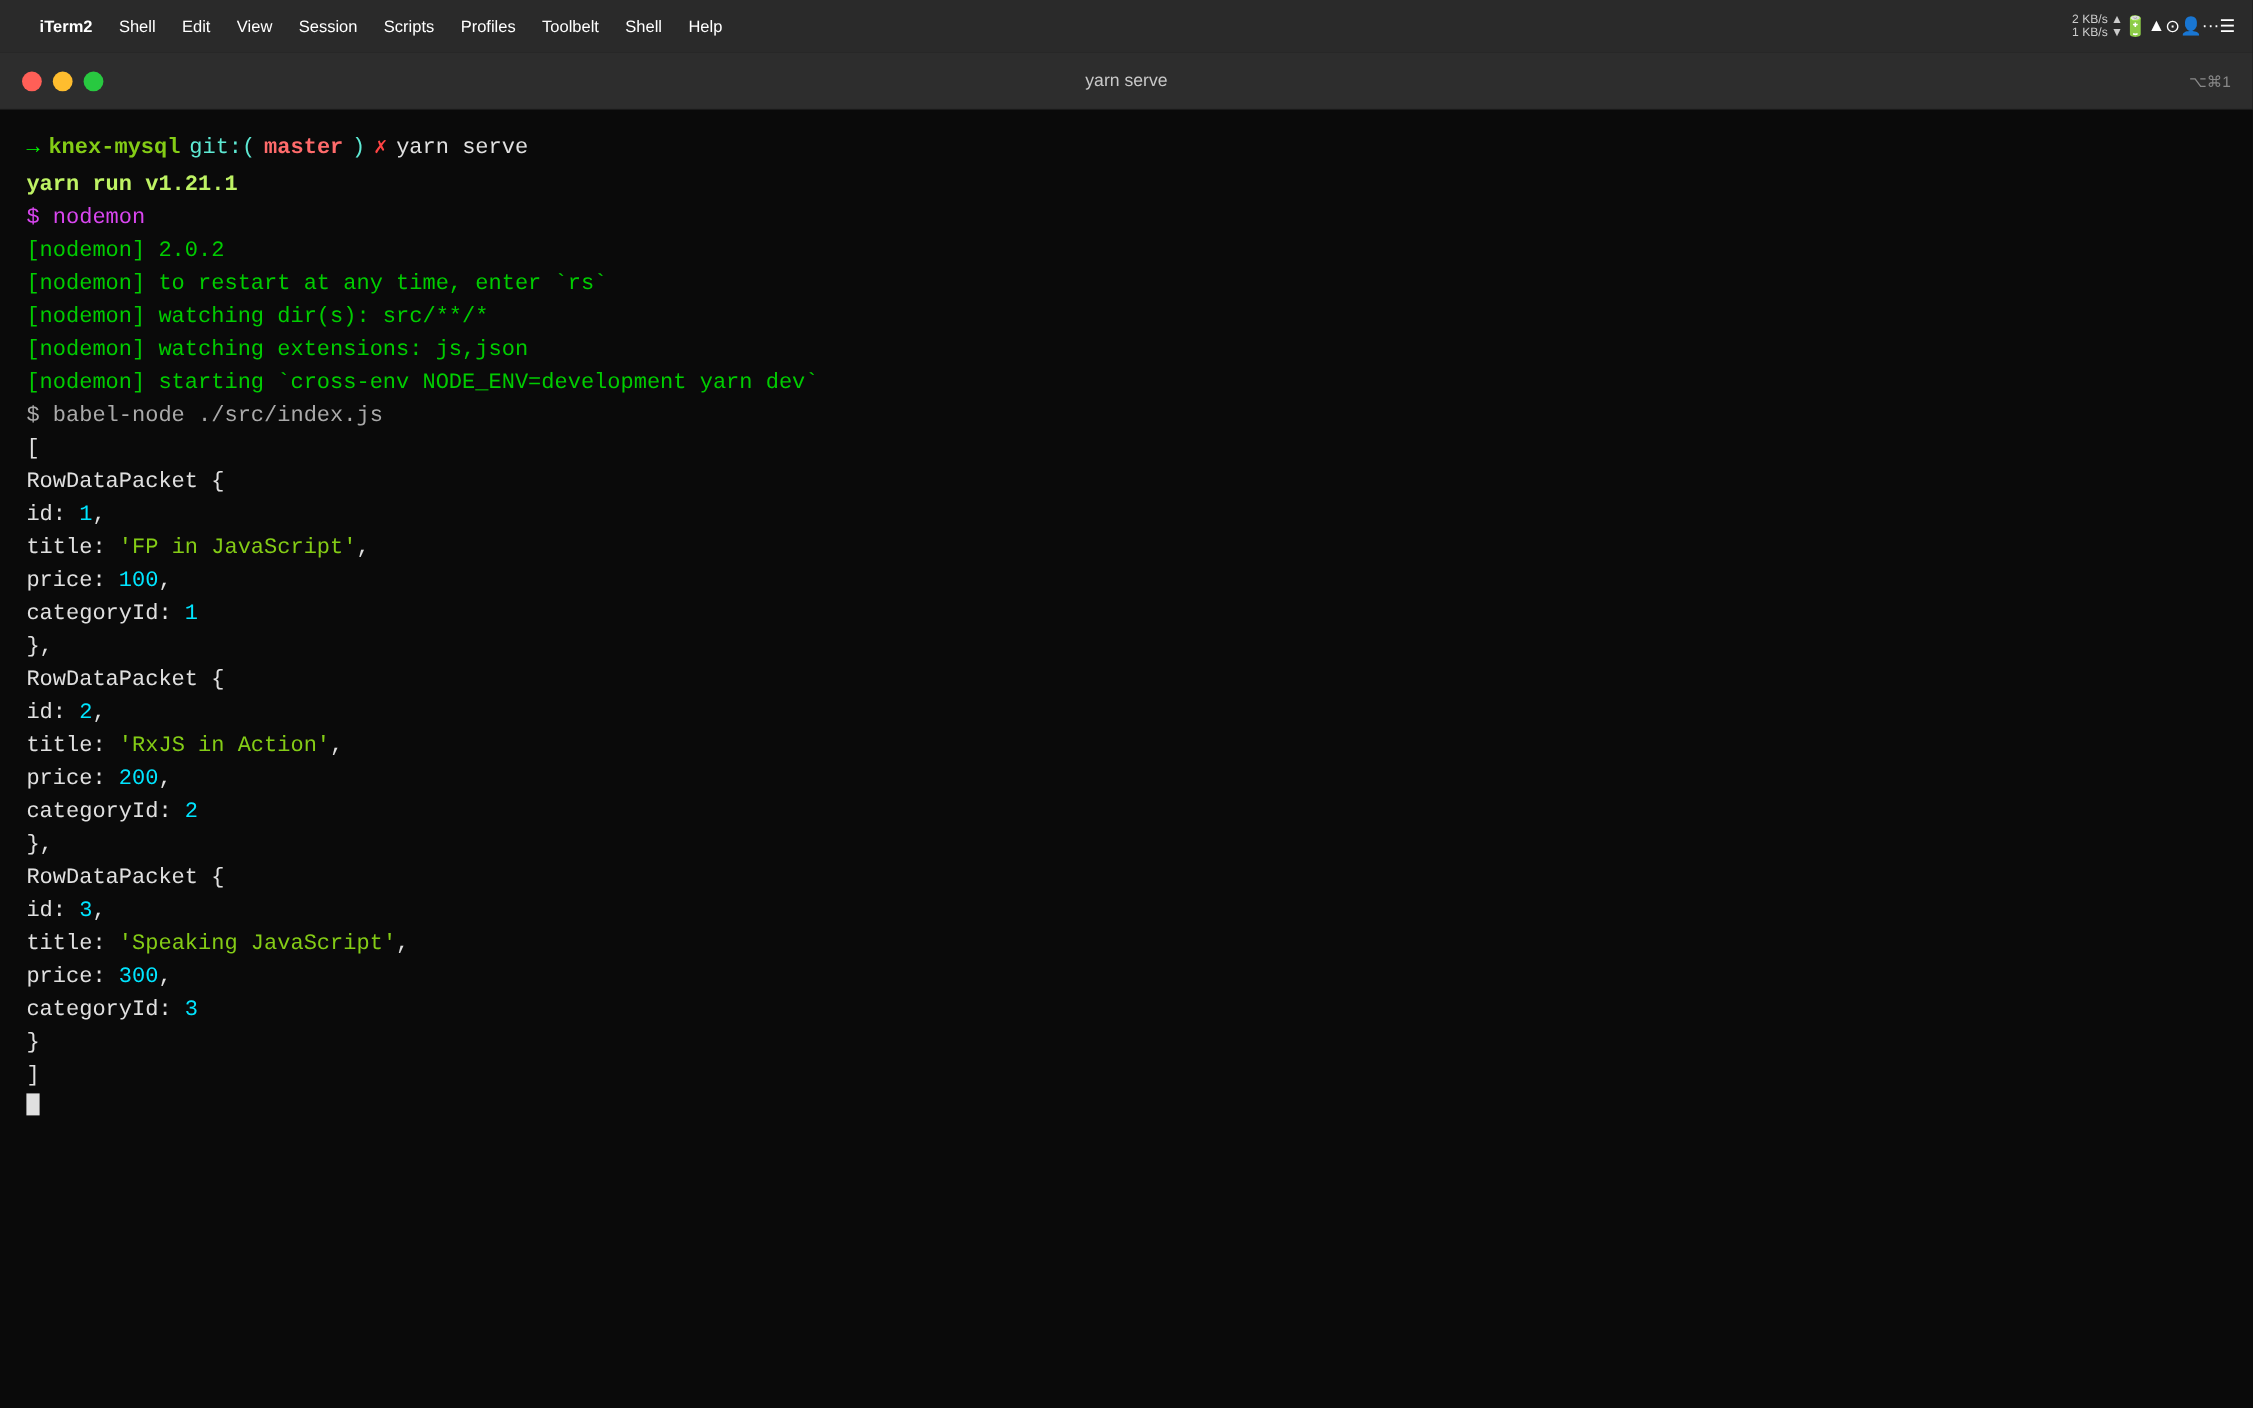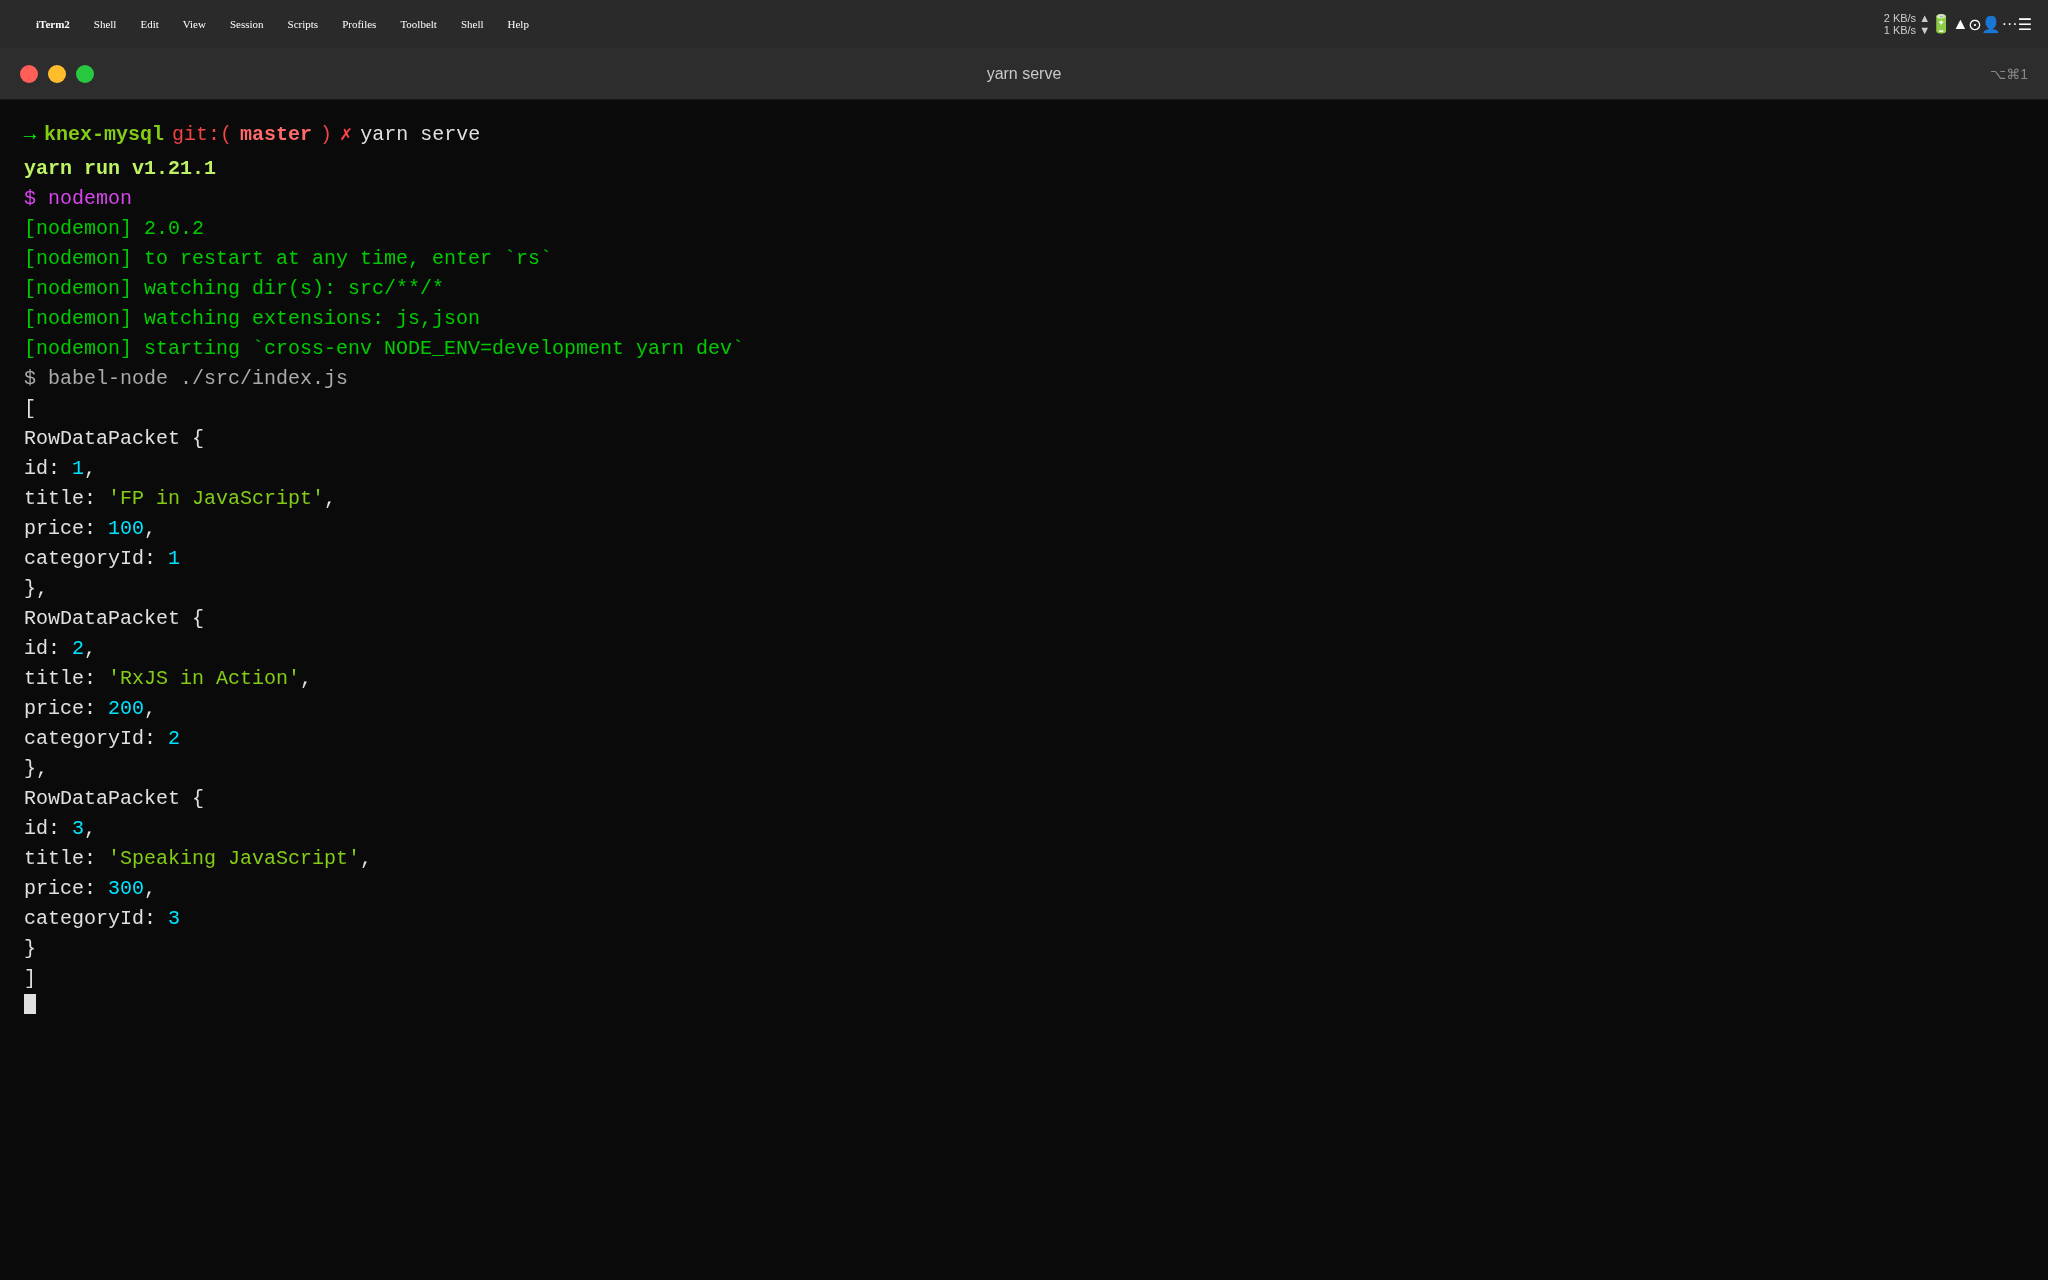--- a/index.html
+++ b/index.html
@@ -36,25 +36,24 @@
 
     .menu-items {
       display: flex;
       align-items: center;
       gap: 0;
       flex: 1;
     }
 
     .menu-item {
       color: #fff;
-      font-size: 11px;
+      font-size: 15px;
       padding: 4px 12px;
       cursor: default;
       border-radius: 4px;
-      font-family: Liberation Serif, serif;
     }
 
     .menu-item.bold {
       font-weight: 700;
     }
 
     .menu-right {
       display: flex;
       align-items: center;
       gap: 0;
@@ -136,21 +135,21 @@
       color: #00ff00;
       font-weight: bold;
     }
 
     .prompt-dir {
       color: #84cc16;
       font-weight: bold;
     }
 
     .prompt-git {
-      color: #ef4444;
+      color: #5eead4;
     }
 
     .prompt-git-branch {
       color: #ff6b6b;
       font-weight: bold;
     }
 
     .prompt-git-symbol {
       color: #ff4444;
     }

